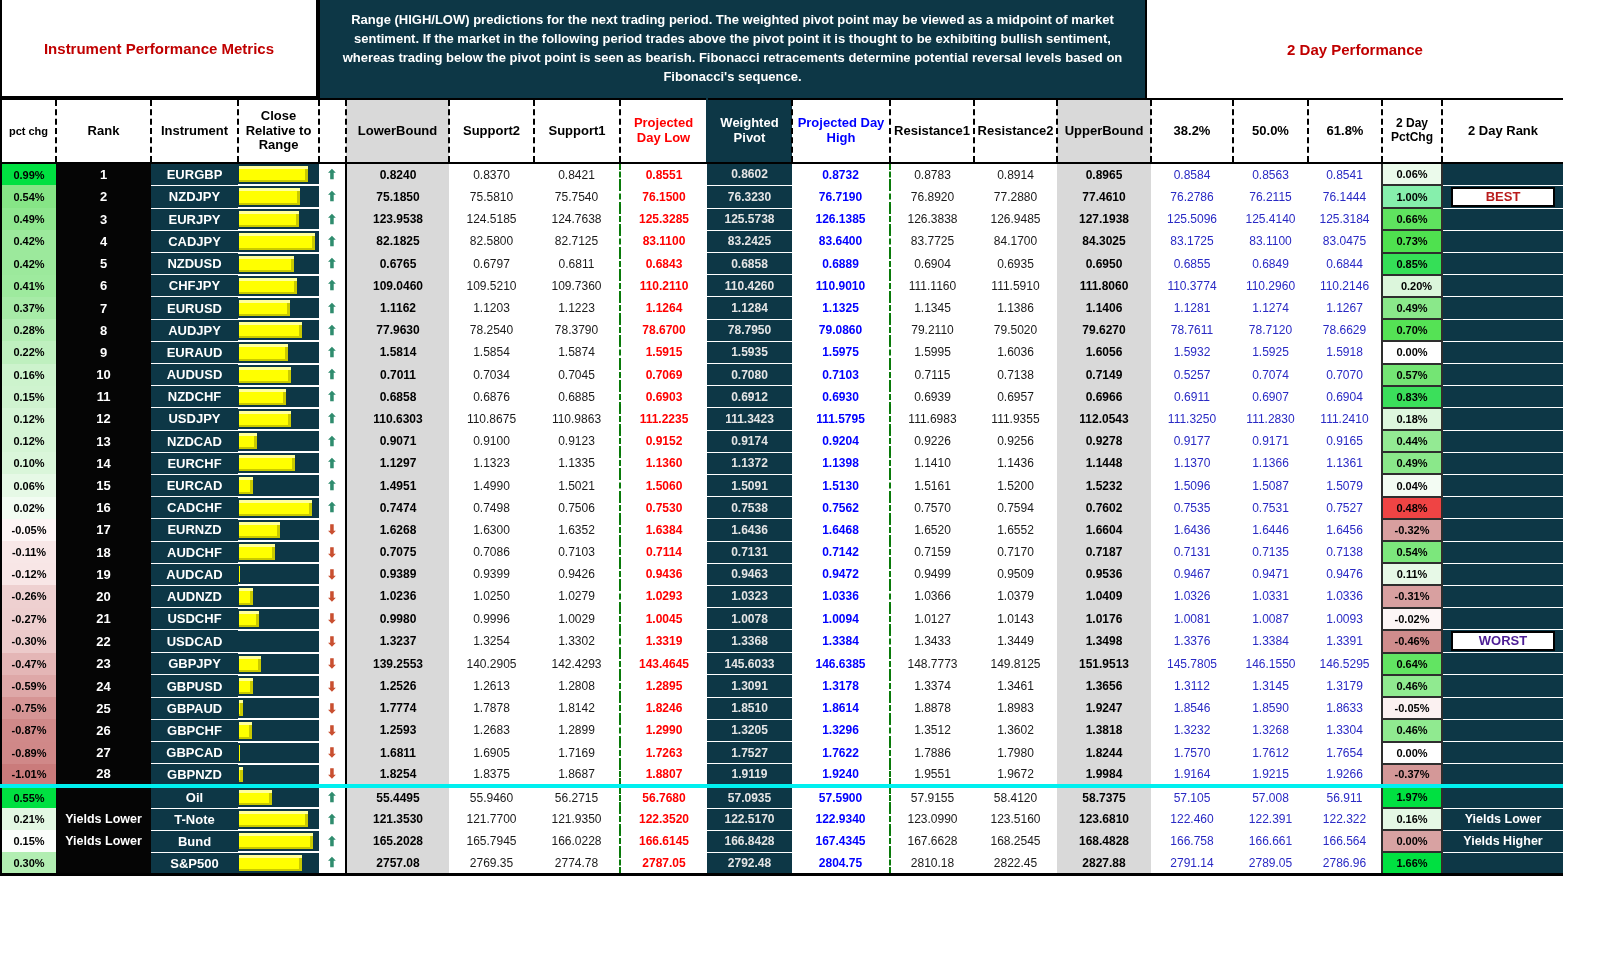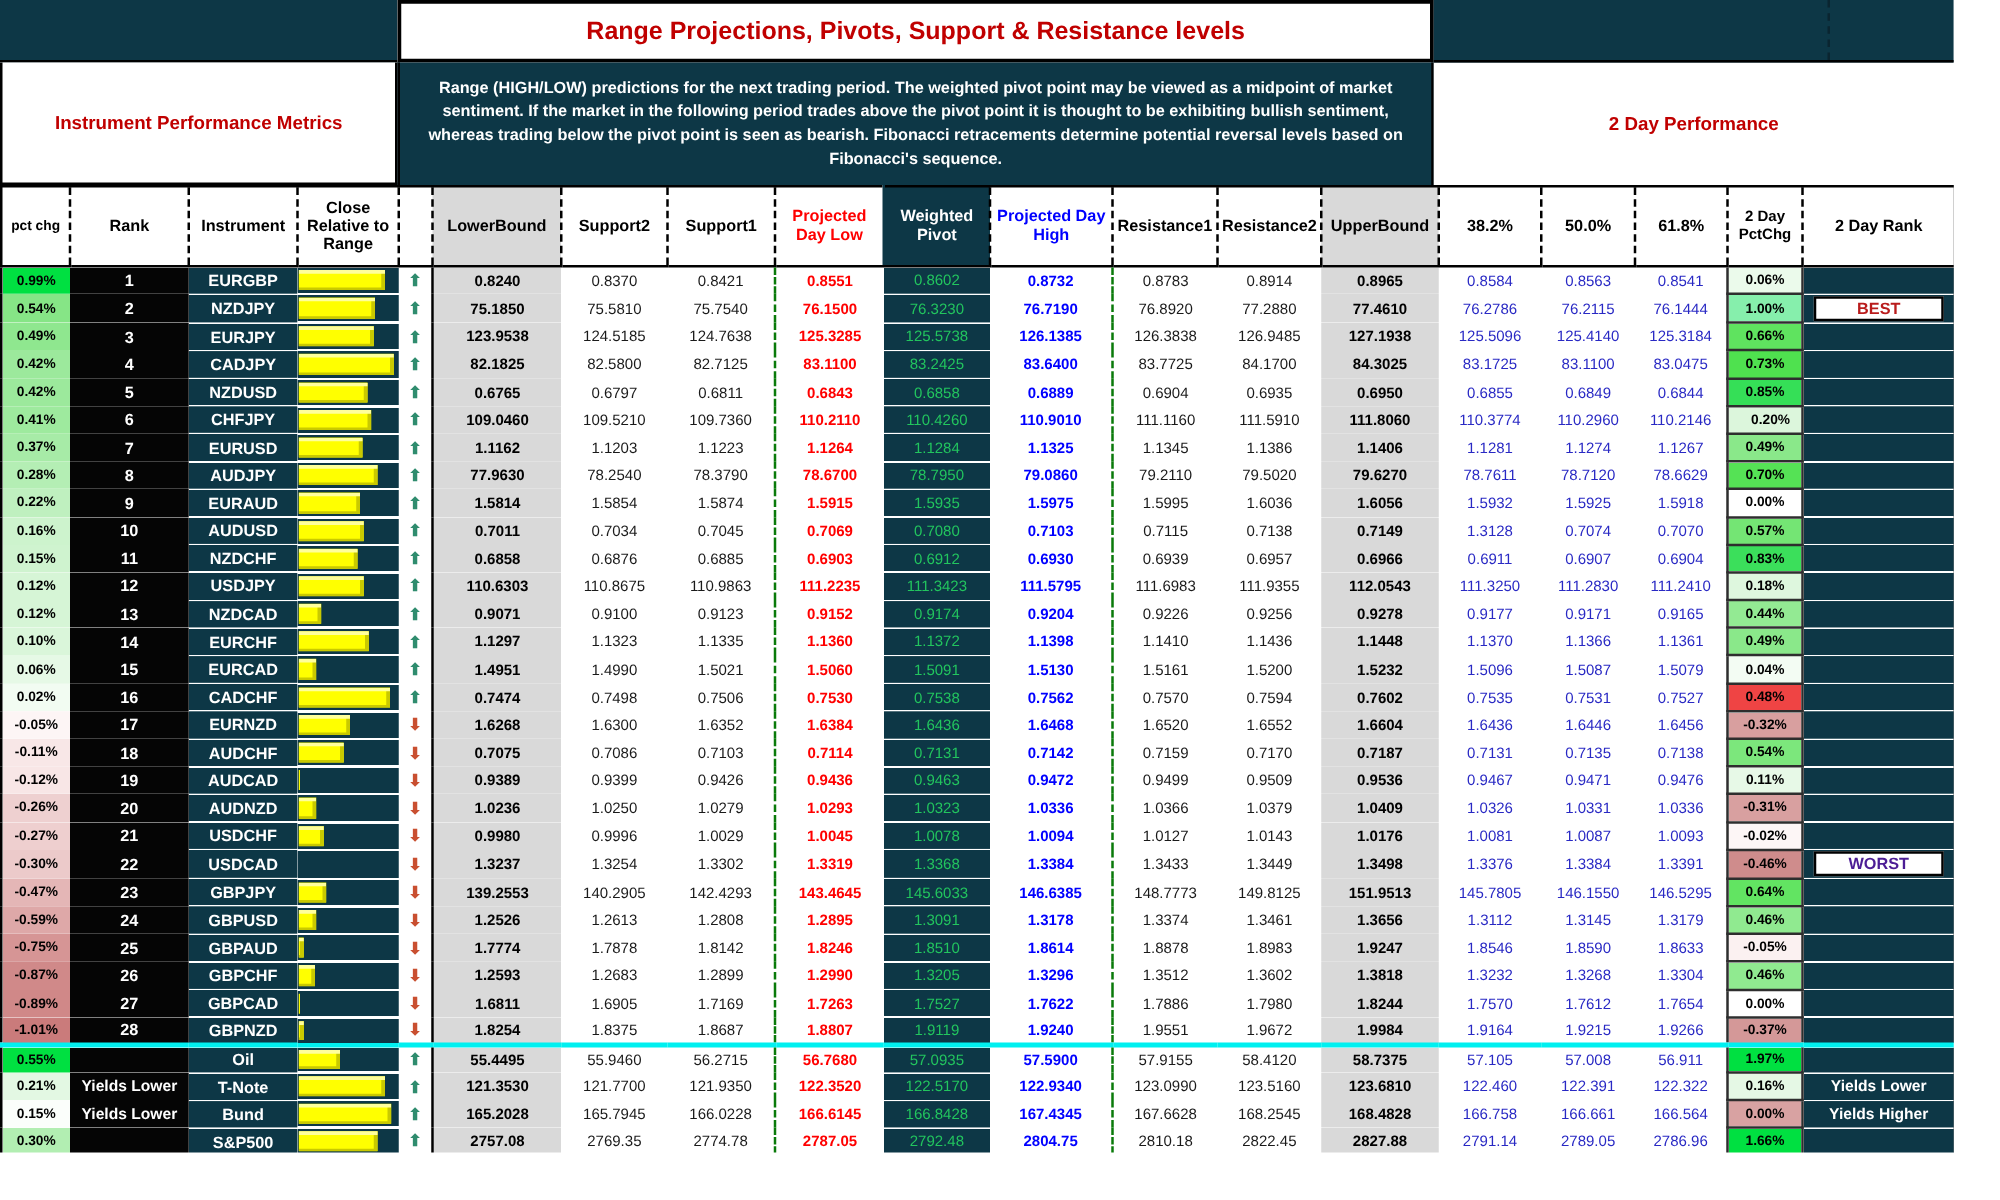--- a/index.html
+++ b/index.html
@@ -40,46 +40,37 @@
   td.c-inst{background:#0d3746;color:#fff;font-weight:bold;font-size:13px;border-bottom:1px solid rgba(255,255,255,.35);}
   td.c-bar{background:#0d3746;padding:0;position:relative;border-bottom:2px solid #fff;}
   td.c-bar .bar{position:absolute;left:1px;top:2px;bottom:2px;background:#ffff00;box-shadow:inset 0 3px 0 #ffff9c, inset -3px -2px 0 #c9c900;}
   td.c-arrow{background:#fff;font-weight:bold;font-size:13px;padding:0;}
   td.c-arrow .up{color:#2f8c6e;}
   td.c-arrow .down{color:#c94f30;}
   td.c-lb{background:#d9d9d9;font-weight:bold;border-left:2px solid #000;}
   td.c-ub{background:#d9d9d9;font-weight:bold;}
   td.c-s2,td.c-s1,td.c-r1,td.c-r2{font-weight:400;color:#1a1a1a;}
   td.c-pdl{color:#ff0000;font-weight:bold;border-left:2px dashed #0a7a0a;}
-  td.c-wp{background:#0d3746;color:#22c55e;font-weight:normal;border-bottom:1px solid rgba(255,255,255,.3);margin-top:16px;}
+  td.c-wp{background:#0d3746;color:#e5e5e5;font-weight:bold;border-bottom:1px solid rgba(255,255,255,.3);margin-top:16px;}
   td.c-pdh{color:#0000ff;font-weight:bold;}
   td.c-r1{border-left:2px dashed #0a7a0a;}
   td.c-fib{color:#2929c4;font-weight:400;}
   td.c-d2pct{font-weight:bold;font-size:11px;border:2px solid #2e2e2e;}
   td.c-d2rank{background:#0d3746;padding:0 2px;border-bottom:1px solid rgba(255,255,255,.2);}
   td.c-d2rank .box{display:block;margin:1px 6px;background:#fff;border:2px solid #000;font-weight:bold;font-size:13px;line-height:16px;}
   td.c-d2rank .box.best{color:#b91c1c;}
   td.c-d2rank .box.worst{color:#4c1d95;}
   td.c-d2rank .plain{color:#fff;font-weight:bold;font-size:12.5px;}
   tr.divider td{border-top:4px solid #00f0f0;}
 </style>
 </head>
 <body>
 
 <div class="sheet">
 
-  <div class="band1">
-    <div class="b1-dark b1-left"></div>
-    <div class="title-box">
-      <span>Range Projections, Pivots, Support &amp; Resistance levels</span>
-    </div>
-    <div class="b1-dark b1-right">
-      <div class="dash"></div>
-    </div>
-  </div>
 
   <div class="band2">
     <div class="metrics-box">
       <span>Instrument Performance Metrics</span>
     </div>
     <div class="desc-box">
       <span>Range (HIGH/LOW) predictions for the next trading period. The weighted pivot point may be viewed as a midpoint of market sentiment.  If the market in the following period trades above the pivot point it is thought to be exhibiting bullish sentiment, whereas trading below the pivot point is seen as bearish. Fibonacci retracements determine potential reversal levels based on Fibonacci's sequence.</span>
     </div>
     <div class="d2-box">
       <span>2 Day Performance</span>
@@ -351,21 +342,21 @@
           <td class="c-arrow"><span class="up">⬆</span></td>
           <td class="c-lb">0.7011</td>
           <td class="c-s2">0.7034</td>
           <td class="c-s1">0.7045</td>
           <td class="c-pdl">0.7069</td>
           <td class="c-wp">0.7080</td>
           <td class="c-pdh">0.7103</td>
           <td class="c-r1">0.7115</td>
           <td class="c-r2">0.7138</td>
           <td class="c-ub">0.7149</td>
-          <td class="c-fib">1.3128</td>
+          <td class="c-fib">0.5257</td>
           <td class="c-fib">0.7074</td>
           <td class="c-fib">0.7070</td>
           <td class="c-d2pct" style="background: rgb(116, 229, 116);">0.57%</td>
           <td class="c-d2rank"></td>
         </tr>
         <tr>
           <td class="c-pct" style="background: rgb(207, 243, 207);">0.15%</td>
           <td class="c-rank">11</td>
           <td class="c-inst">NZDCHF</td>
           <td class="c-bar">

